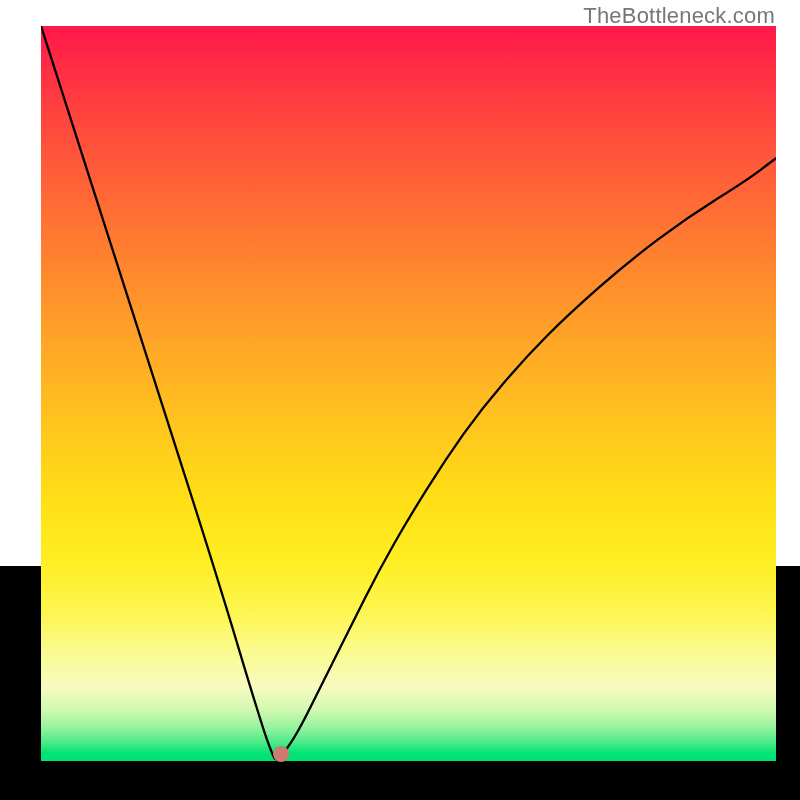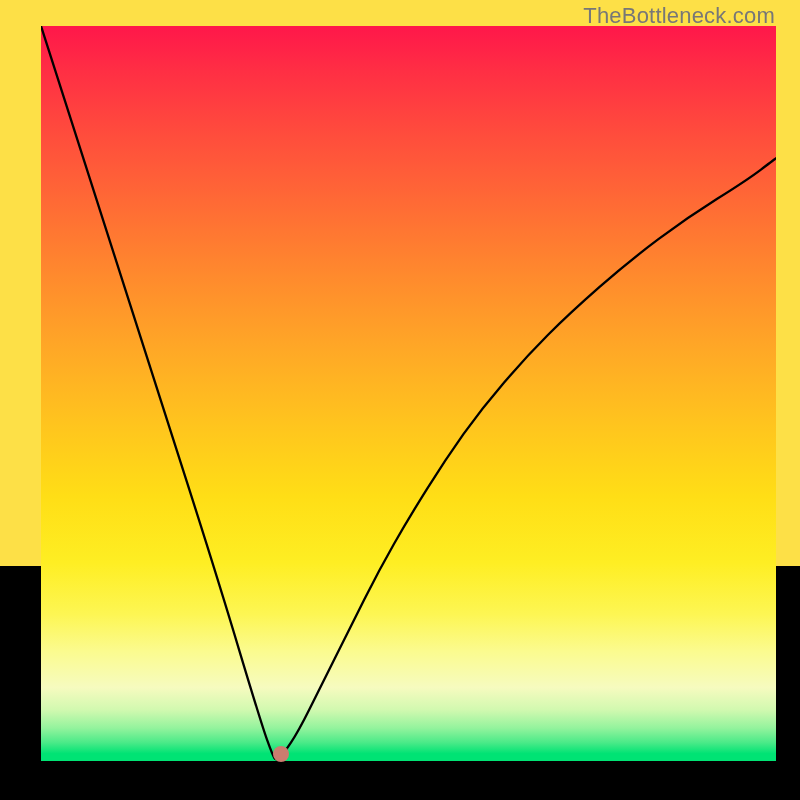--- a/index.html
+++ b/index.html
@@ -8,21 +8,21 @@
     width: 800px;
     height: 800px;
     background: #000;
     overflow: hidden;
     font-family: Arial, Helvetica, sans-serif;
   }
   #stage {
     position: relative;
     width: 800px;
     height: 566px;
-    background: #fde047;
+    background: #ffffff;
   }
   #plot-box {
     position: absolute;
     left: 41px;
     top: 26px;
     width: 735px;
     height: 735px;
     box-sizing: border-box;
     
     background: linear-gradient(

